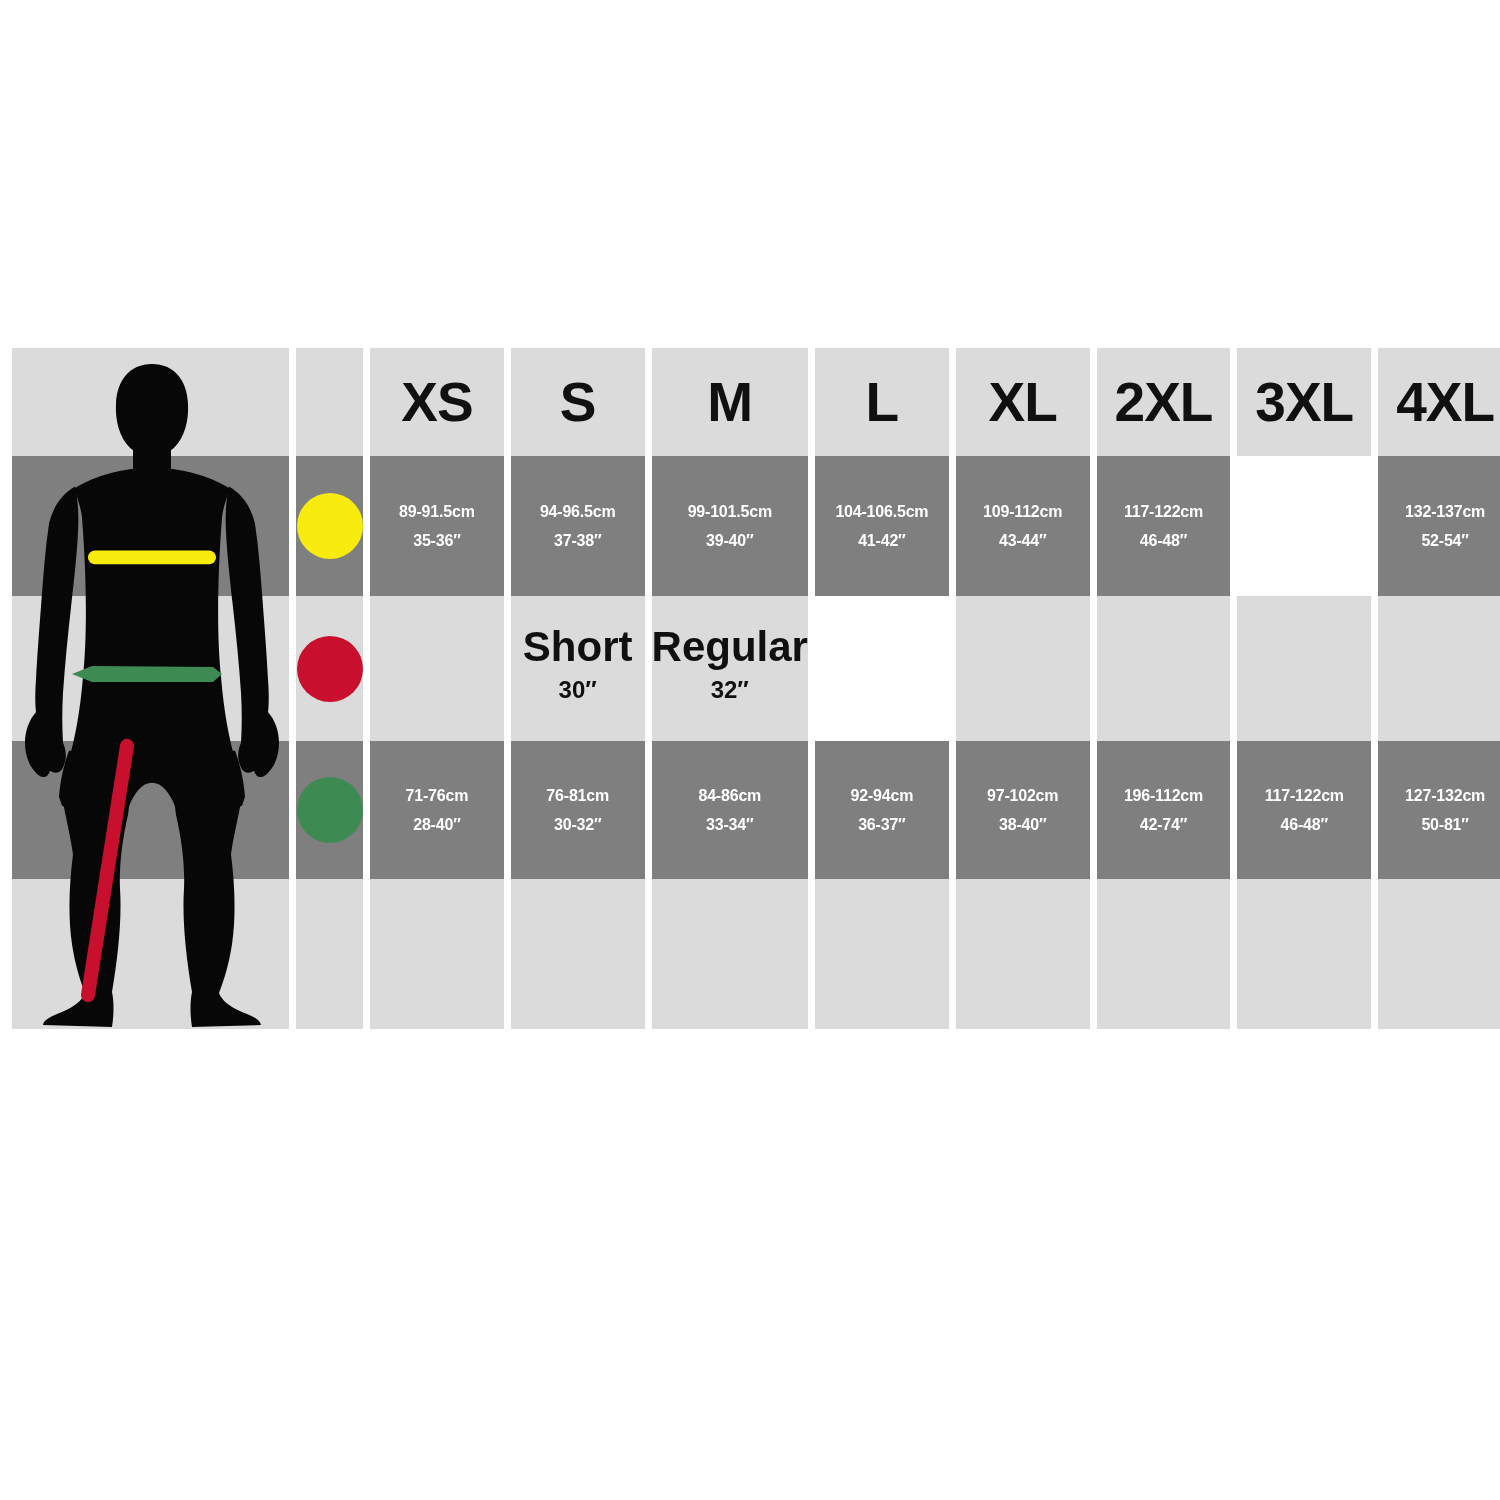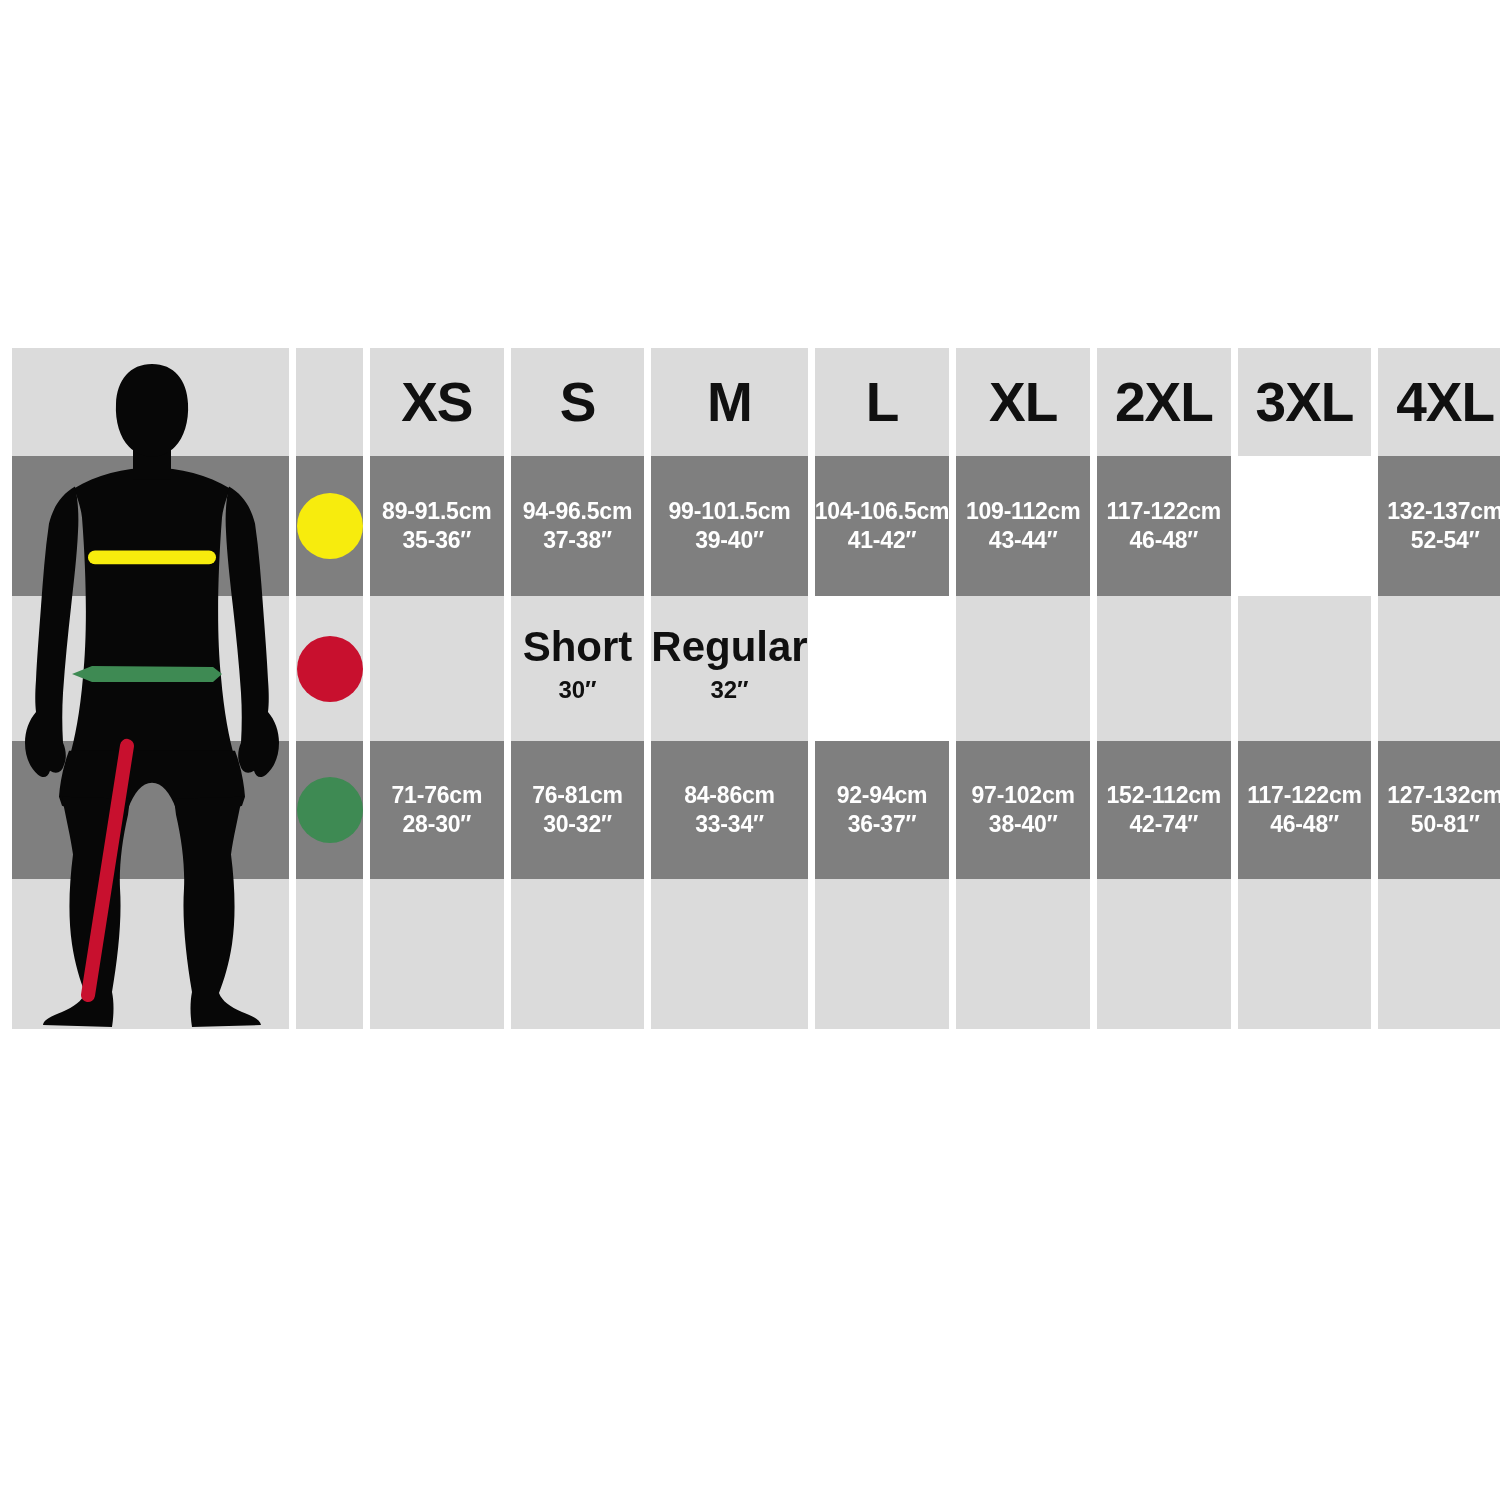--- a/index.html
+++ b/index.html
@@ -35,21 +35,21 @@
   .figure-col svg{position:absolute;inset:0;width:100%;height:100%;}
   .sil{fill:var(--silhouette);}
   .leg-bar{stroke-width:14;stroke-linecap:round;fill:none;}
   .cell{
     display:flex;flex-direction:column;align-items:center;justify-content:center;
     text-align:center;font-weight:bold;
   }
   .light{background:var(--row-light);color:var(--text-on-light);}
   .dark{background:var(--row-dark);color:var(--text-on-dark);}
   .header{font-size:55px;letter-spacing:-1px;}
-  .l1,.l2{font-size:23px;line-height:29px;white-space:nowrap;letter-spacing:-0.2px;}
+  .l1,.l2{font-size:16px;line-height:29px;white-space:nowrap;letter-spacing:-0.2px;}
   .big .l1{font-size:42px;line-height:42px;letter-spacing:0;}
   .big .l2{font-size:24px;line-height:44px;letter-spacing:0;}
   .dot{width:66px;height:66px;border-radius:50%;display:block;}
 </style>
 </head>
 <body>
 
 <div class="size-table">
 
   <div class="figure-col">
@@ -167,40 +167,40 @@
     <div class="l1"></div>
     <div class="l2"></div>
   </div>
   <div class="cell light big" style="grid-column:10;grid-row:3">
     <div class="l1"></div>
     <div class="l2"></div>
   </div>
 
   <div class="cell dark" style="grid-column:3;grid-row:4">
     <div class="l1">71-76cm</div>
-    <div class="l2">28-30″</div>
+    <div class="l2">28-40″</div>
   </div>
   <div class="cell dark" style="grid-column:4;grid-row:4">
     <div class="l1">76-81cm</div>
     <div class="l2">30-32″</div>
   </div>
   <div class="cell dark" style="grid-column:5;grid-row:4">
     <div class="l1">84-86cm</div>
     <div class="l2">33-34″</div>
   </div>
   <div class="cell dark" style="grid-column:6;grid-row:4">
     <div class="l1">92-94cm</div>
     <div class="l2">36-37″</div>
   </div>
   <div class="cell dark" style="grid-column:7;grid-row:4">
     <div class="l1">97-102cm</div>
     <div class="l2">38-40″</div>
   </div>
   <div class="cell dark" style="grid-column:8;grid-row:4">
-    <div class="l1">152-112cm</div>
+    <div class="l1">196-112cm</div>
     <div class="l2">42-74″</div>
   </div>
   <div class="cell dark" style="grid-column:9;grid-row:4">
     <div class="l1">117-122cm</div>
     <div class="l2">46-48″</div>
   </div>
   <div class="cell dark" style="grid-column:10;grid-row:4">
     <div class="l1">127-132cm</div>
     <div class="l2">50-81″</div>
   </div>

